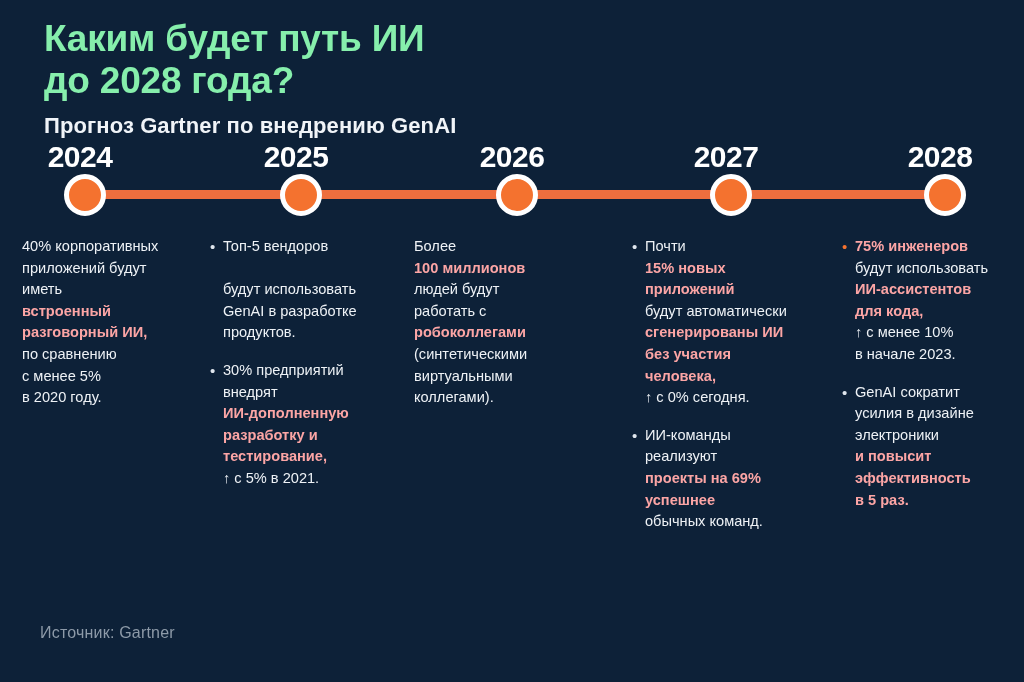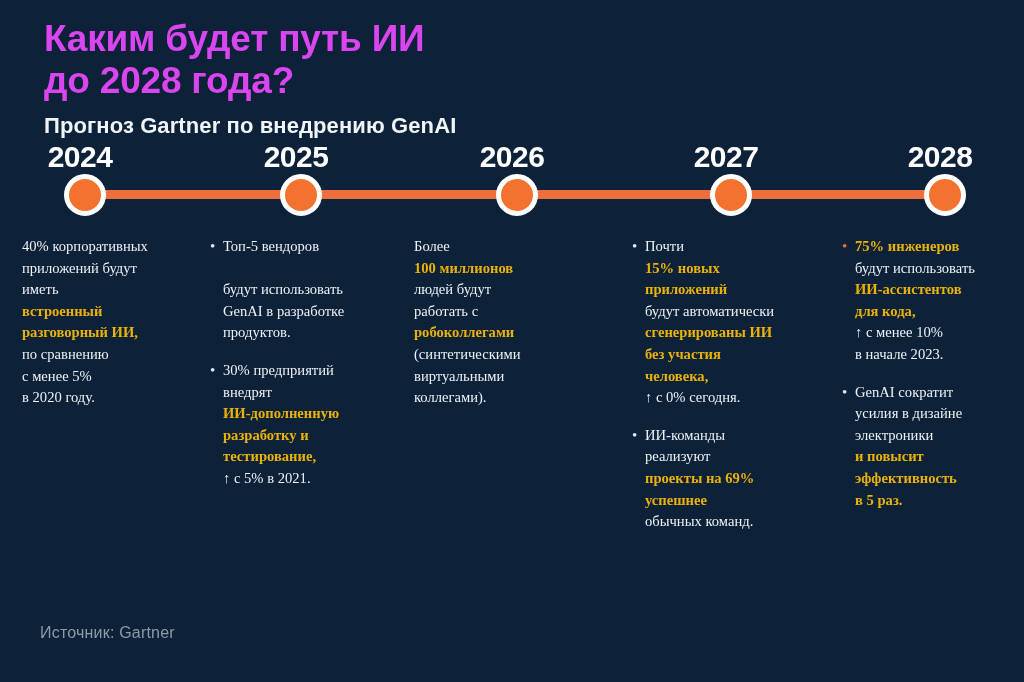--- a/index.html
+++ b/index.html
@@ -24,21 +24,21 @@
   .header {
     position: absolute;
     left: 44px;
     top: 18px;
     width: 640px;
   }
   .title {
     font-size: 37px;
     line-height: 1.13;
     font-weight: 700;
-    color: #d946ef;
+    color: #86efac;
     letter-spacing: -0.2px;
     margin: 0;
     white-space: pre-line;
   }
   .subtitle {
     margin: 11px 0 0 0;
     font-size: 22px;
     font-weight: 700;
     color: #f0f4f8;
     letter-spacing: 0.1px;
@@ -91,21 +91,20 @@
     box-sizing: content-box;
   }
 
   
   .columns {
     position: absolute;
     left: 0;
     top: 236px;
     width: 922px;
     height: 360px;
-    font-family: Liberation Serif, serif;
   }
   .col {
     position: absolute;
     top: 0;
   }
   .block {
     position: relative;
     margin-bottom: 16px;
   }
   .block.bulleted {
@@ -121,21 +120,21 @@
   }
   .bullet.accent { color: #f4722f; }
   .txt {
     margin: 0;
     font-size: 14.6px;
     line-height: 21.6px;
     color: #eef2f6;
     white-space: pre-line;
   }
   .txt .hl {
-    color: #eab308;
+    color: #fca5a5;
     font-weight: 700;
     margin-top: 24px;
   }
 
   
   .footer {
     position: absolute;
     left: 40px;
     top: 624px;
     font-size: 16px;

